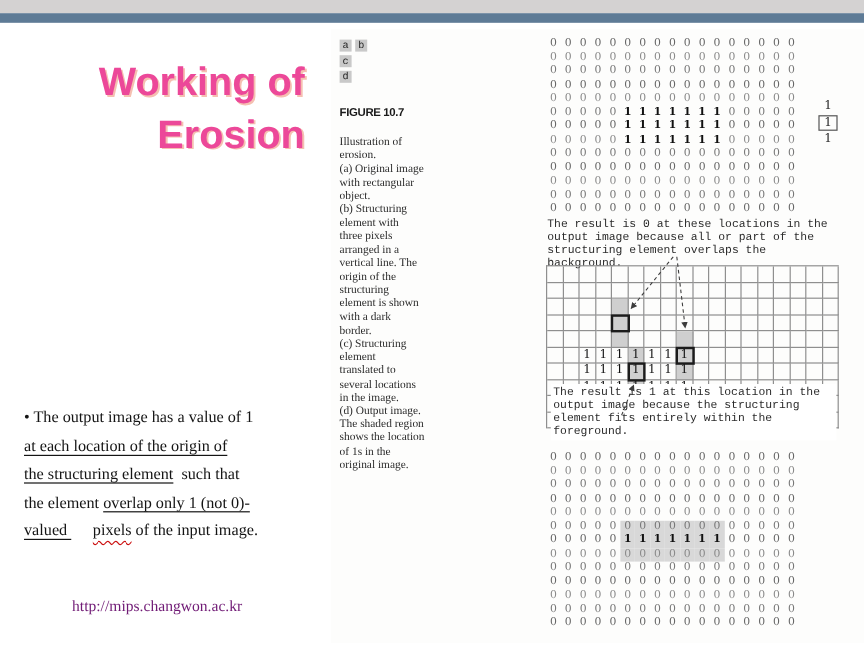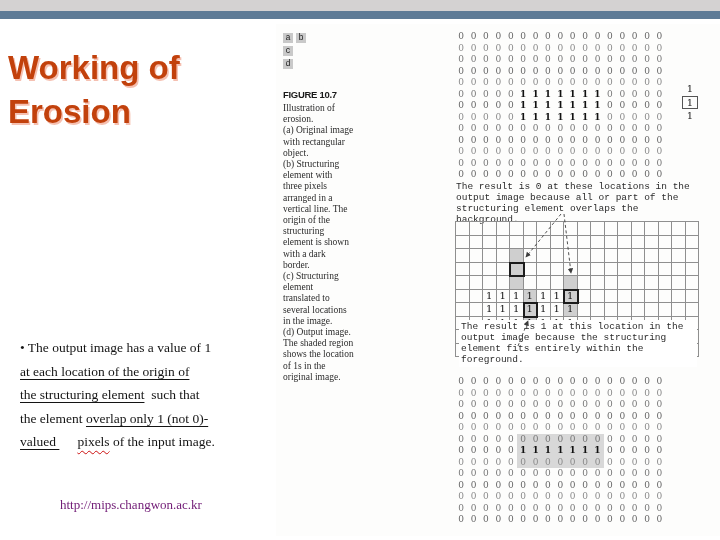--- a/index.html
+++ b/index.html
@@ -7,43 +7,43 @@
          font-family:"Liberation Serif", serif;}
 
   
   .top-strip{position:absolute;left:0;top:0;width:720px;height:11px;background:#d4d2d2;}
   .accent-bar{position:absolute;left:0;top:11px;width:720px;height:8px;background:#5e7b96;}
 
   
   .scan-bg{position:absolute;left:276px;top:24px;width:444px;height:512px;background:#fdfdfc;}
 
   
-  .title{position:absolute;left:8px;top:46px;width:246px;text-align:left;
+  .title{position:absolute;left:8px;top:46px;width:246px;text-align:right;
          font-family:"Liberation Sans", sans-serif;font-weight:bold;font-size:33px;
-         line-height:44px;color:#c2410c;text-shadow:1.5px 1.5px 0 #f5c0b1;}
+         line-height:44px;color:#ec4899;text-shadow:1.5px 1.5px 0 #f5c0b1;}
 
   
   .bullet{position:absolute;left:20px;top:336px;font-size:13.5px;line-height:23.5px;color:#141414;}
   .bullet-line{white-space:pre;}
   .bullet .ul{text-decoration:underline;text-underline-offset:2.5px;}
   .bullet .sq{text-decoration-line:underline;text-decoration-style:wavy;
               text-decoration-color:#cc1111;text-decoration-thickness:1px;text-underline-offset:4px;margin-left:18px;}
 
   
   .url{position:absolute;left:60px;top:497px;font-size:13px;color:#701a75;}
 
   
   .caption{position:absolute;left:283px;top:31px;width:78px;color:#2b2b2b;}
   .marker-row{line-height:10px;margin-bottom:1px;font-family:Liberation Mono, monospace;}
   .marker{display:inline-block;background:#c9c9c9;color:#222;font-size:8.5px;line-height:10px;
           padding:0 2.5px;margin-right:3px;}
   .fig-label{margin-top:20px;font-family:"Liberation Sans", sans-serif;font-weight:bold;
              font-size:9.5px;letter-spacing:-0.3px;color:#1a1a1a;}
   .cap-line{font-size:9.5px;line-height:11.2px;white-space:pre;}
-  #cap-lines{margin-top:3px;}
+  #cap-lines{margin-top:14px;}
 
   
   .matrix{position:absolute;display:grid;grid-auto-rows:11.5px;}
   .matrix span{width:12.4px;text-align:center;font-size:9px;line-height:11.5px;
                font-family:"DejaVu Serif", serif;}
   .matrix .one{color:#111;font-weight:bold;}
   .matrix .z0{color:#666;}
   .matrix .z1{color:#8a8a8a;}
   .matrix .z2{color:#777;}
   .matrix .shaded{background:#d8d8d8;}

